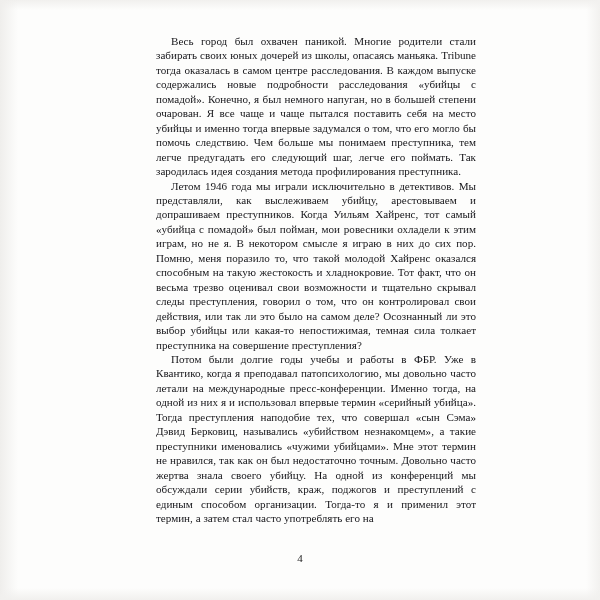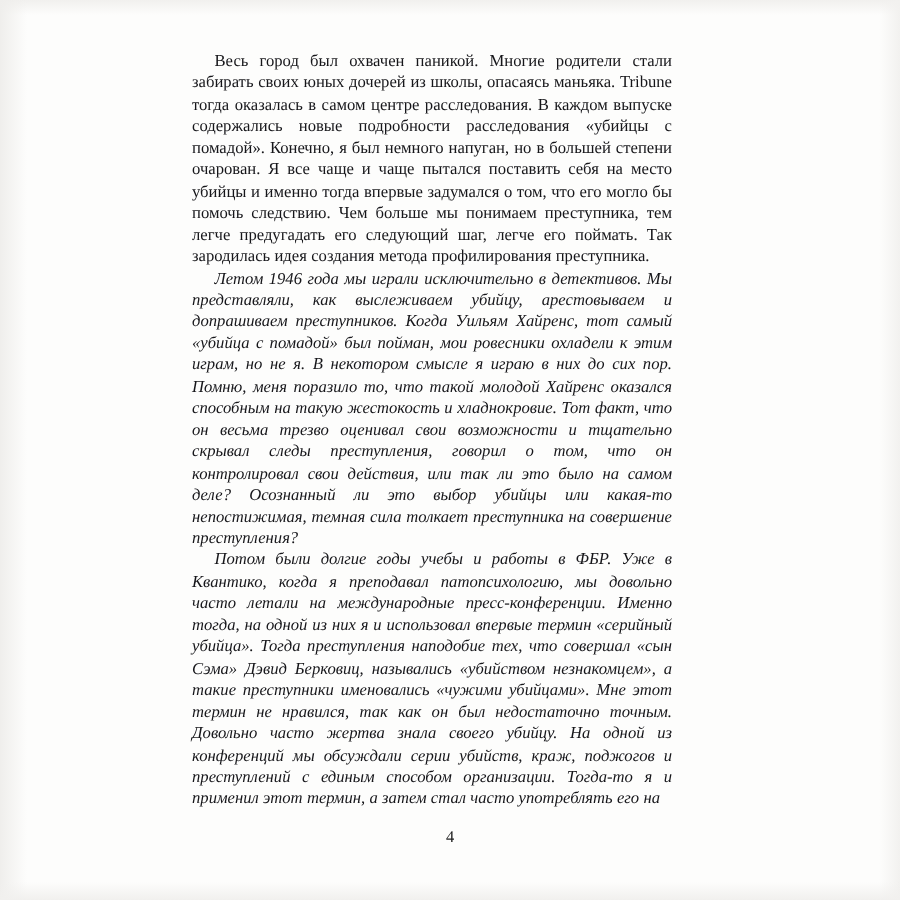--- a/index.html
+++ b/index.html
@@ -16,39 +16,38 @@
   .page {
     position: relative;
     width: 600px;
     height: 600px;
     box-sizing: border-box;
     background: #fdfdfc;
     overflow: hidden;
   }
   .text-column {
     position: absolute;
-    left: 128px;
+    left: 156px;
     top: 34px;
     width: 320px;
   }
   .para {
     margin: 0;
     text-align: justify;
     text-justify: inter-word;
     font-size: 11.1px;
     line-height: 14.45px;
     color: #16161a;
     text-indent: 15px;
     hyphens: auto;
     -webkit-hyphens: auto;
     word-spacing: 0.1px;
   }
   .para + .para {
     margin-top: 0;
-    font-style: italic;
   }
   .page-number {
     position: absolute;
     left: 0;
     right: 0;
     top: 552px;
     text-align: center;
     font-size: 11px;
     color: #222;
     font-family: "Liberation Serif", serif;

